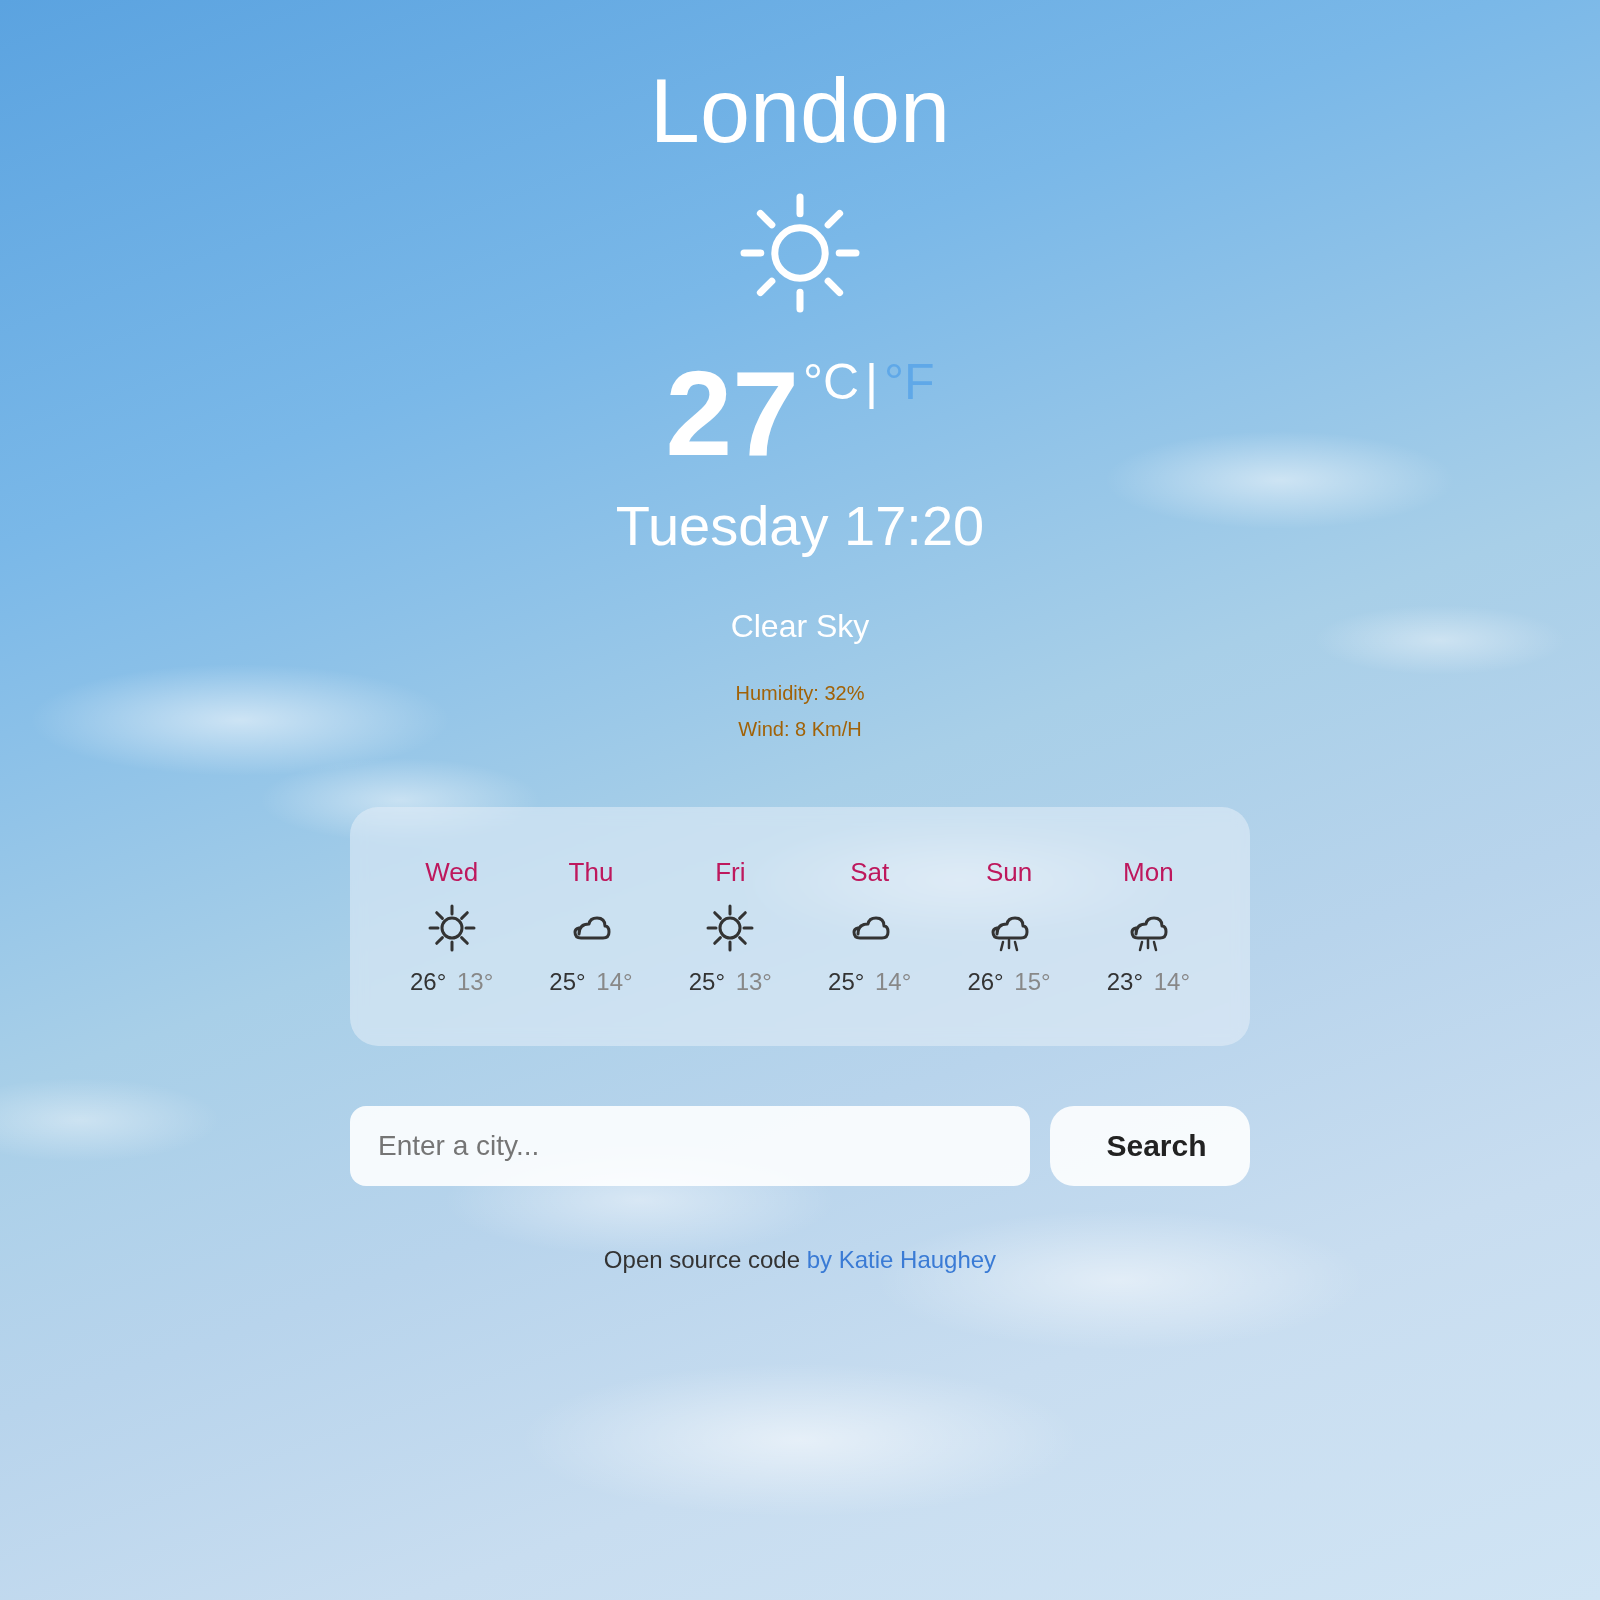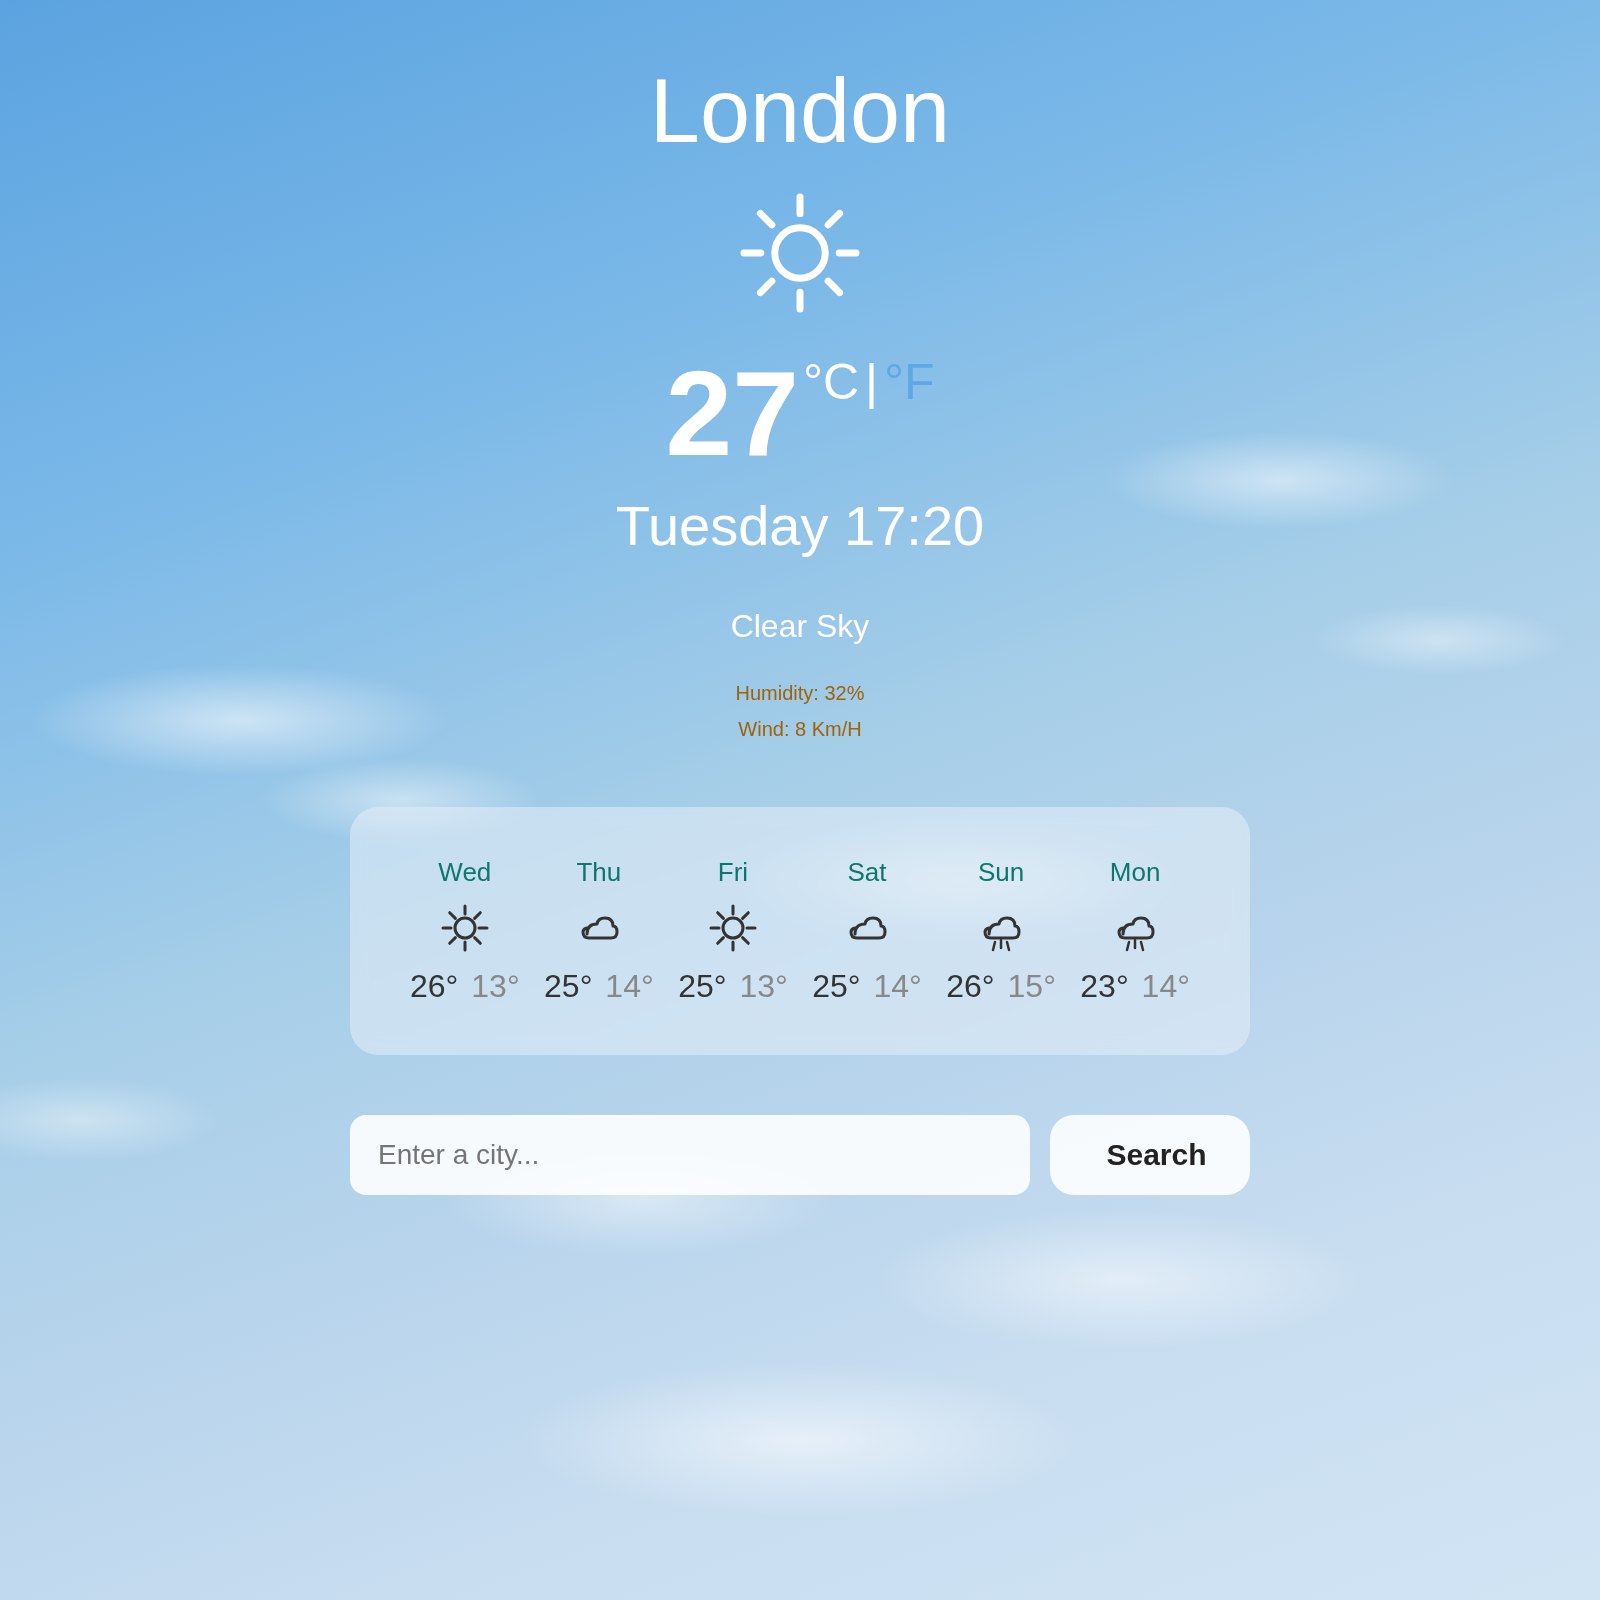--- a/index.html
+++ b/index.html
@@ -127,30 +127,30 @@
     .forecast-day {
       display: flex;
       flex-direction: column;
       align-items: center;
       gap: 14px;
     }
 
     .day-label {
       font-size: 26px;
       font-weight: 500;
-      color: #0f766e;
+      color: #be185d;
     }
 
     .day-icon {
       width: 52px;
       height: 52px;
     }
 
     .day-temps {
-      font-size: 32px;
+      font-size: 24px;
       color: #333;
     }
 
     .day-temps .high {
       font-weight: 500;
     }
 
     .day-temps .low {
       color: #888;
       margin-left: 4px;
@@ -324,14 +324,18 @@
       </div>
     </div>
 
   </div>
 
   <div class="search-row">
     <input class="city-input" type="text" placeholder="Enter a city..." style="">
     <button class="search-button">Search</button>
   </div>
 
+  <div class="footer">
+    <span>Open source code</span>
+    <a href="#">by Katie Haughey</a>
+  </div>
 
 </div>
 
 </body></html>

